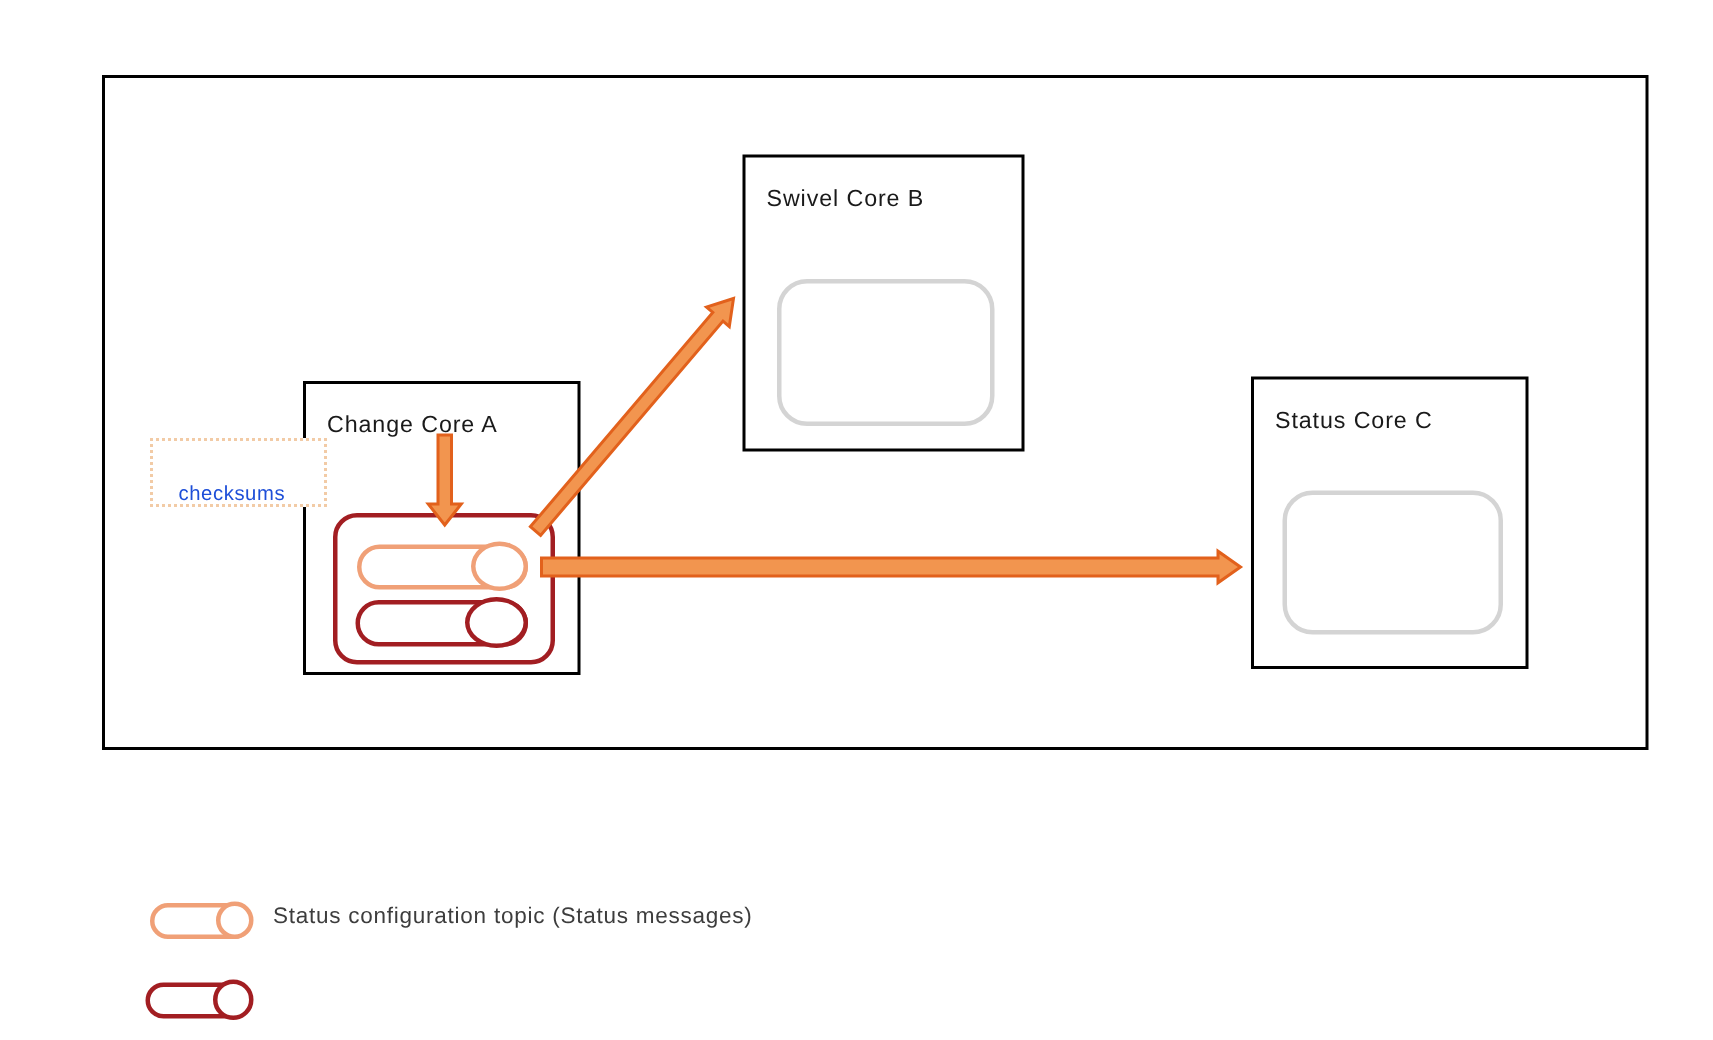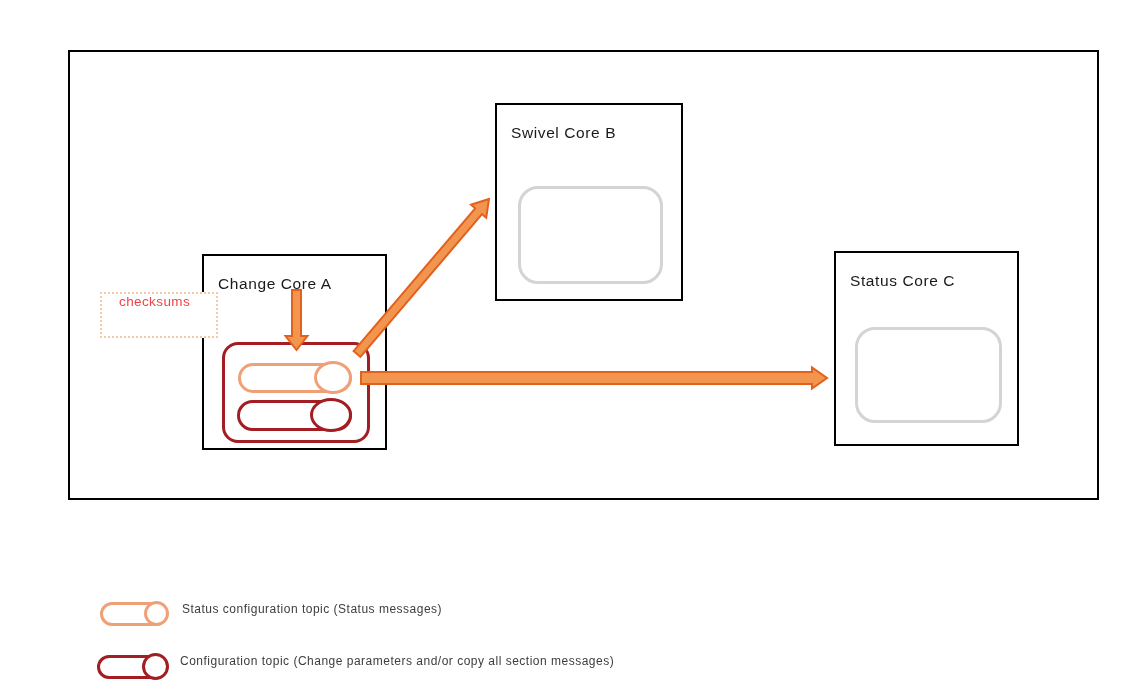--- a/index.html
+++ b/index.html
@@ -36,22 +36,22 @@
   .placeholder {
     border: 3px solid #d4d4d4; border-radius: 20px; background: #ffffff;
   }
   .ph-b { left: 518px; top: 186px; width: 145px; height: 98px; z-index: 2; }
   .ph-c { left: 855px; top: 327px; width: 147px; height: 96px; z-index: 2; }
 
   
   .checksums {
     left: 100px; top: 292px; width: 118px; height: 46px;
     border: 2px dotted #f2cba6; background: #ffffff; z-index: 3;
-    display: flex; align-items: flex-start; padding-left: 17px;
-    font-size: 13.5px; letter-spacing: 0.4px; color: #ef4444;
+    display: flex; align-items: flex-end; padding-left: 17px;
+    font-size: 13.5px; letter-spacing: 0.4px; color: #1d4ed8;
   }
 
   
   .topics-container {
     left: 222px; top: 342px; width: 148px; height: 101px;
     border: 3px solid #a21e22; border-radius: 16px; background: #ffffff;
     z-index: 4;
   }
 
   
@@ -68,21 +68,21 @@
 
   
   .arrows-svg { left: 0; top: 0; width: 1142px; height: 693px; z-index: 5; pointer-events: none; }
 
   
   .legend-pill-1 { left: 100px; top: 602px; width: 68px; height: 24px; z-index: 2; }
   .legend-knob-1 { left: 144px; top: 601px; width: 25px; height: 25px; z-index: 2; }
   .legend-pill-2 { left: 97px; top: 655px; width: 71px; height: 24px; z-index: 2; }
   .legend-knob-2 { left: 142px; top: 653px; width: 27px; height: 27px; z-index: 2; }
   .legend-label {
-    position: absolute; font-size: 12px; letter-spacing: 0.5px; color: #3d3d3d;
+    position: absolute; font-size: 15px; letter-spacing: 0.5px; color: #3d3d3d;
     white-space: nowrap; z-index: 2;
   }
   .legend-label-1 { left: 182px; top: 602px; }
   .legend-label-2 { left: 180px; top: 654px; }
 </style>
 </head>
 <body>
 
 <div id="canvas">
 
@@ -123,15 +123,14 @@
 
     <path d="M361,372 L812,372 L812,367.5 L827,378 L812,388.5 L812,384 L361,384 Z" fill="#F2954F" stroke="#E2611C" stroke-width="2" stroke-linejoin="miter"></path>
   </svg>
 
   <div class="abs pill orange legend-pill-1"></div>
   <div class="abs knob orange legend-knob-1"></div>
   <div class="legend-label legend-label-1">Status configuration topic (Status messages)</div>
 
   <div class="abs pill darkred legend-pill-2"></div>
   <div class="abs knob darkred legend-knob-2"></div>
-  <div class="legend-label legend-label-2">Configuration topic (Change parameters and/or copy all section messages)</div>
 
 </div>
 
 </body></html>

